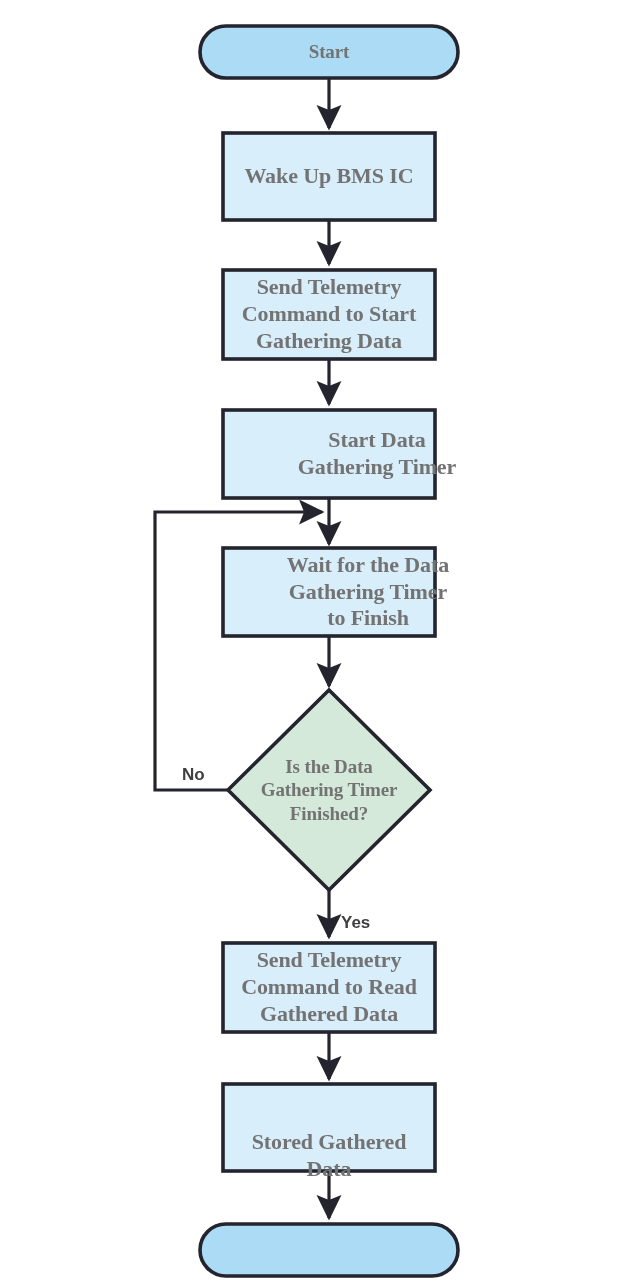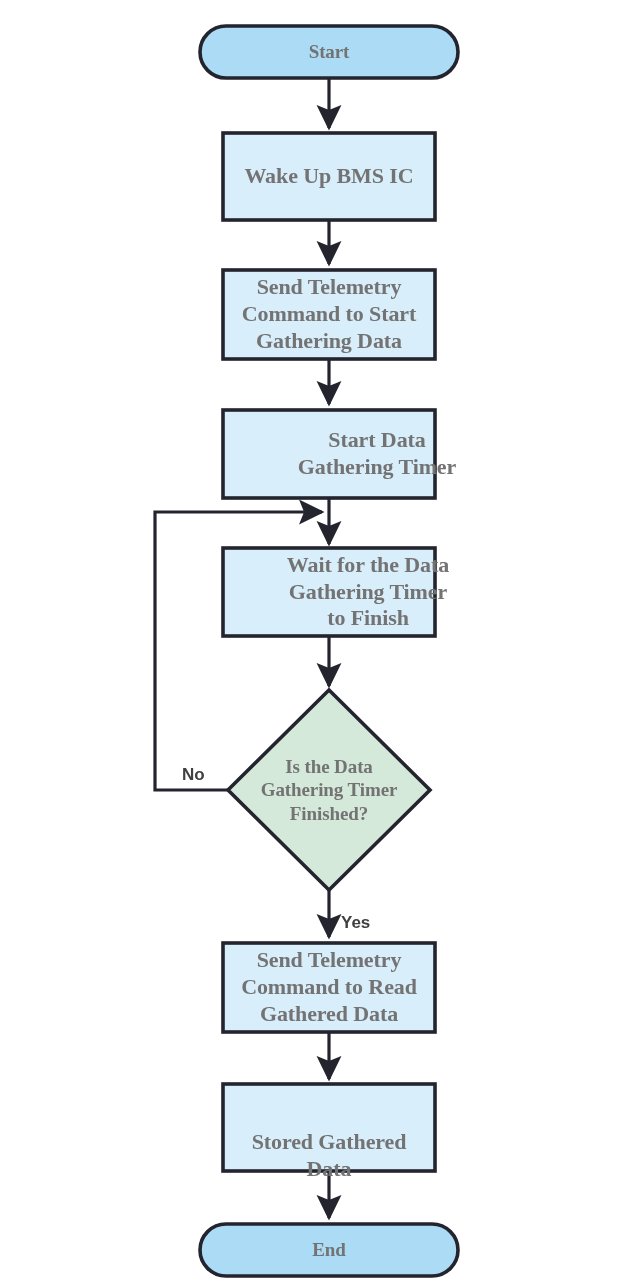--- a/index.html
+++ b/index.html
@@ -132,19 +132,18 @@
 Gathering Timer
 Finished?</div>
 
   <div class="node-label process-label" style="left:223px; top:943px; width:212px; height:89px;">Send Telemetry
 Command to Read
 Gathered Data</div>
 
   <div class="node-label process-label" style="left:223px; top:1084px; width:212px; height:87px;margin-top:28px;">Stored Gathered
 Data</div>
 
-  <div class="node-label terminator-label" style="left:200px; top:1224px; width:258px; height:52px;">End</div>
 
   <div class="edge-label" style="left:182px; top:765px;">No</div>
 
   <div class="edge-label" style="left:341px; top:913px;text-align:right;">Yes</div>
 
 </div>
 
 </body></html>

